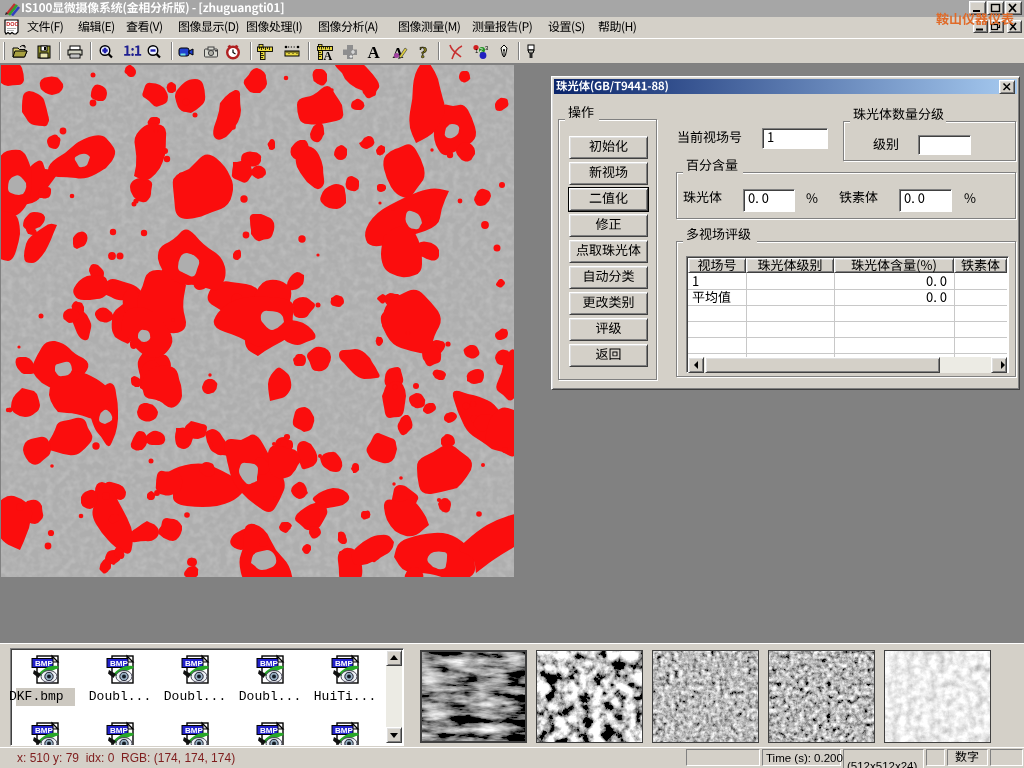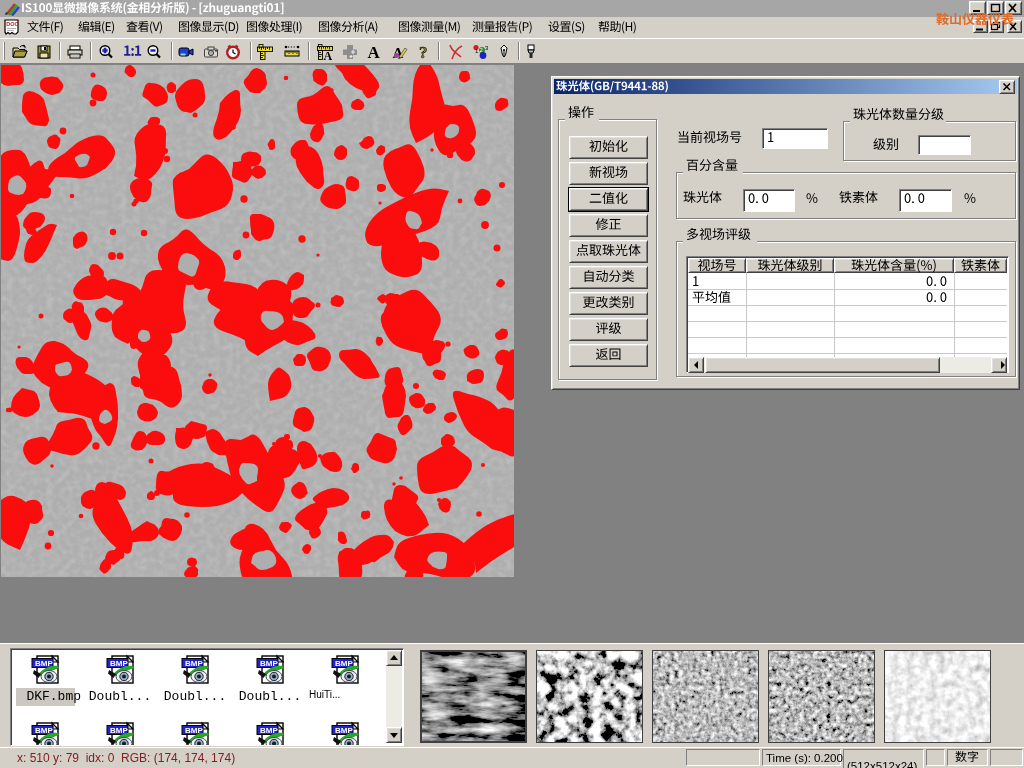--- a/index.html
+++ b/index.html
@@ -536,25 +536,25 @@
 <svg class="abs" style="left:255px;top:721px" width="31" height="24" viewBox="0 0 31 24">
     <use href="#bmpicon"></use>
   </svg>
 <svg class="abs" style="left:330px;top:654px" width="31" height="31" viewBox="0 0 31 31">
     <use href="#bmpicon"></use>
   </svg>
 <svg class="abs" style="left:330px;top:721px" width="31" height="24" viewBox="0 0 31 24">
     <use href="#bmpicon"></use>
   </svg>
 <div style="position:absolute;left:16px;top:688px;width:59px;height:18px;background:#ccc8c0;"></div>
-<div class="abs" style="left:9px;top:689px;width:72px;height:16px;font-family:'Liberation Mono',monospace;font-size:13px;color:#000;text-align:right;white-space:nowrap">DKF.bmp</div>
+<div class="abs" style="left:9px;top:689px;width:72px;height:16px;font-family:'Liberation Mono',monospace;font-size:13px;color:#000;text-align:left;white-space:nowrap">DKF.bmp</div>
 <div class="abs" style="left:84px;top:689px;width:72px;height:16px;font-family:'Liberation Mono',monospace;font-size:13px;color:#000;text-align:center;white-space:nowrap">Doubl...</div>
 <div class="abs" style="left:159px;top:689px;width:72px;height:16px;font-family:'Liberation Mono',monospace;font-size:13px;color:#000;text-align:center;white-space:nowrap">Doubl...</div>
 <div class="abs" style="left:234px;top:689px;width:72px;height:16px;font-family:'Liberation Mono',monospace;font-size:13px;color:#000;text-align:center;white-space:nowrap">Doubl...</div>
-<div class="abs" style="left:309px;top:689px;width:72px;height:16px;font-family:Liberation Sans, sans-serif;font-size:10px;color:#000;text-align:left;white-space:nowrap">HuiTi...</div>
+<div class="abs" style="left:309px;top:689px;width:72px;height:16px;font-family:Liberation Mono, monospace;font-size:13px;color:#000;text-align:center;white-space:nowrap">HuiTi...</div>
 <svg class="abs" style="left:420px;top:650px" width="107" height="93">
     <defs>
       <filter id="tf420" x="0" y="0" width="100%" height="100%">
         <feTurbulence type="fractalNoise" baseFrequency="0.035 0.12" numOctaves="4" seed="3"></feTurbulence>
         <feColorMatrix type="matrix" values="1.05 1.05 1.05 0 -1.3150000000000002 1.05 1.05 1.05 0 -1.3150000000000002 1.05 1.05 1.05 0 -1.3150000000000002 0 0 0 0 1"></feColorMatrix>
       </filter>
     </defs>
     <rect x="0" y="0" width="107" height="93" filter="url(#tf420)"></rect>
     <rect x="0.5" y="0.5" width="106" height="92" fill="none" stroke="#404040" stroke-width="3"></rect>
   </svg>

